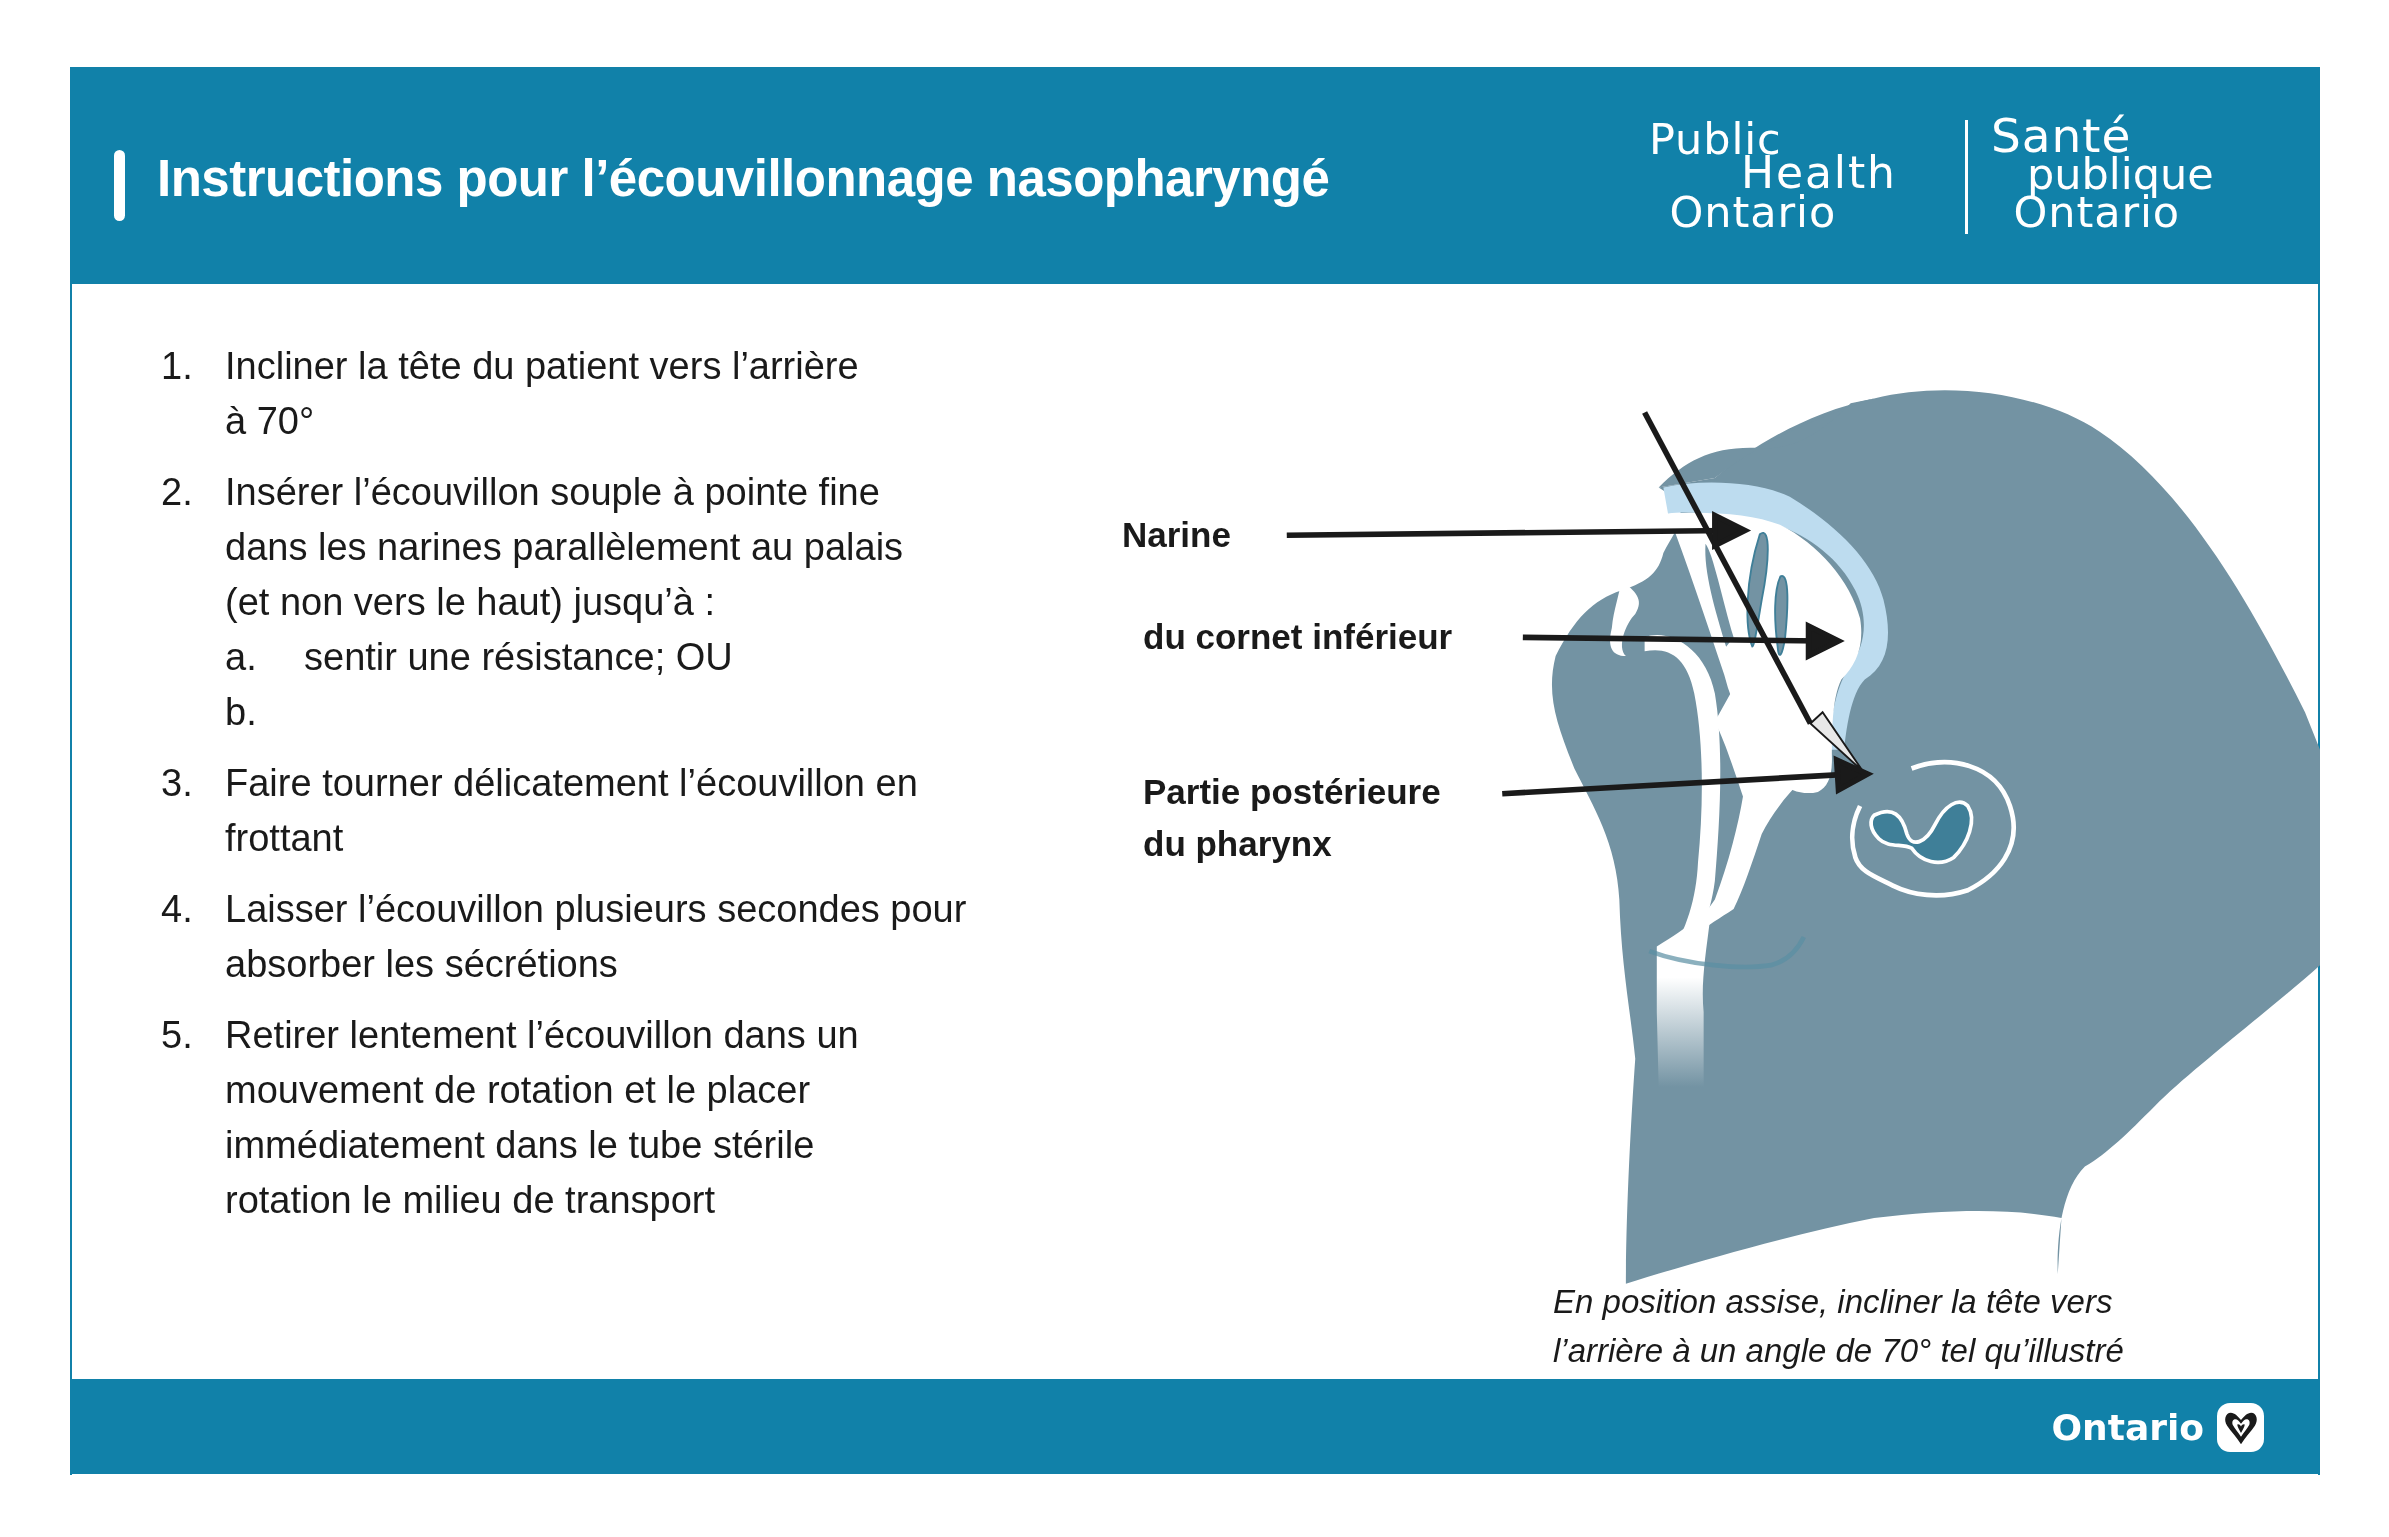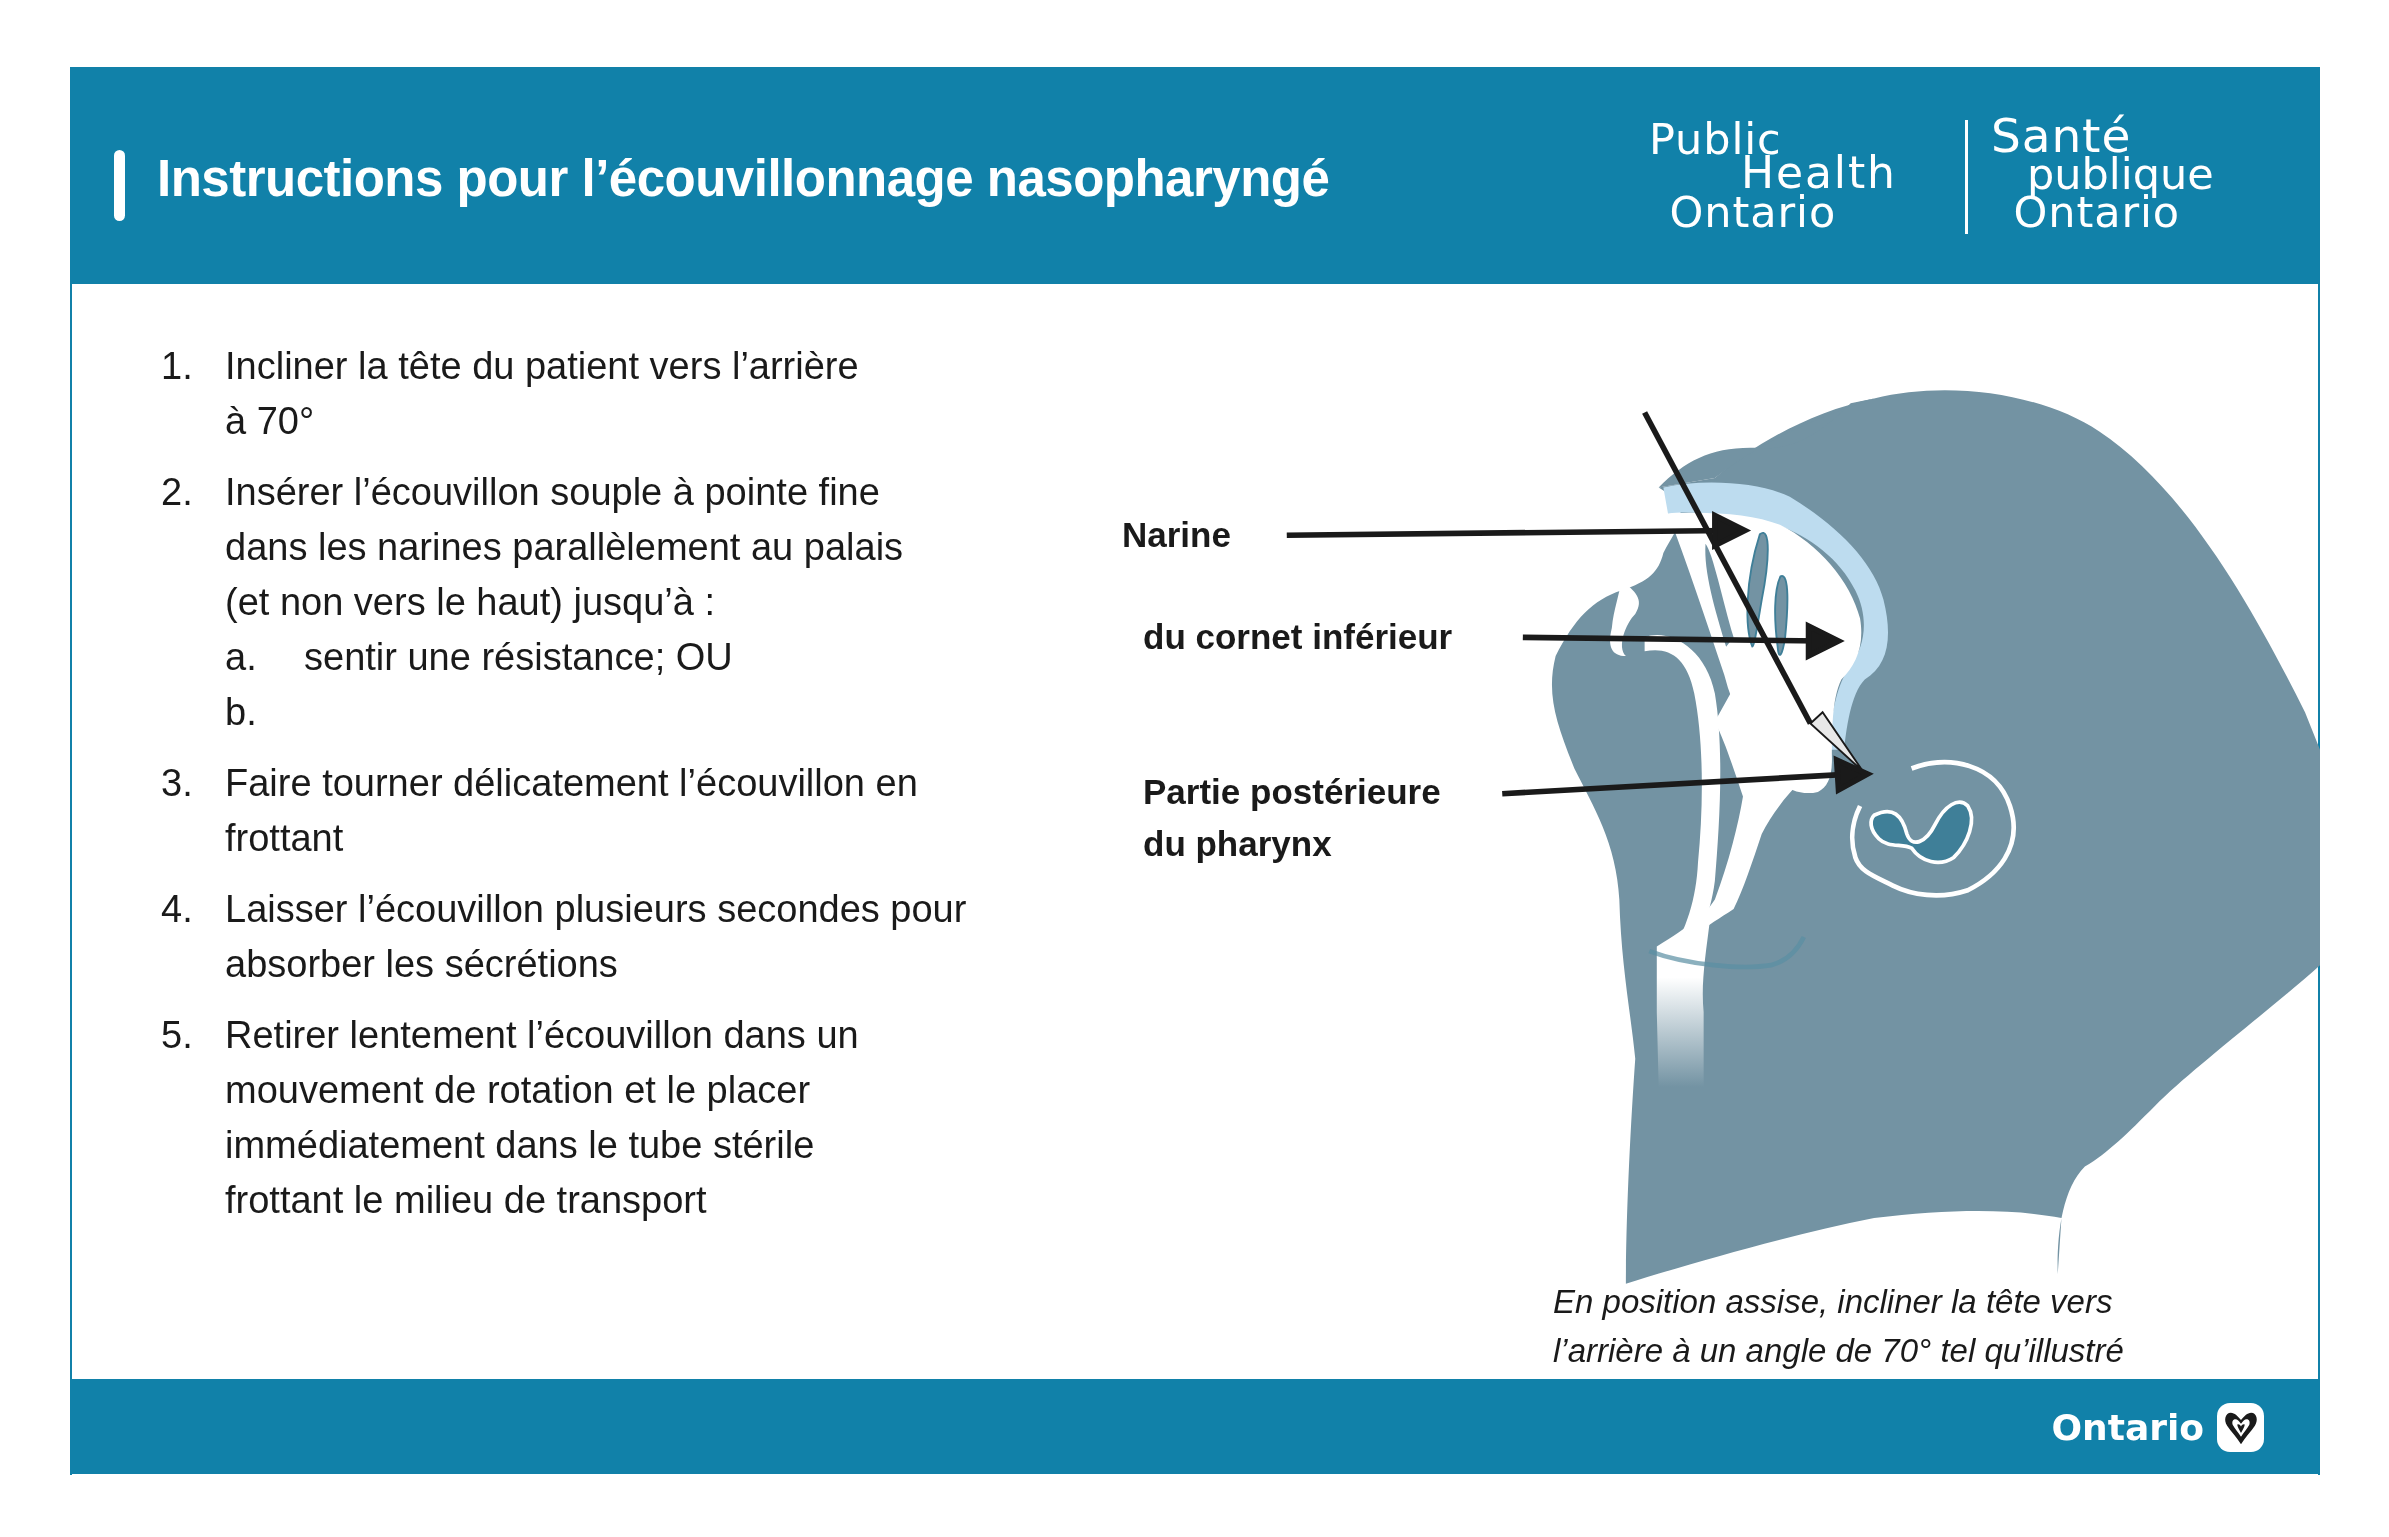--- a/index.html
+++ b/index.html
@@ -86,21 +86,21 @@
       <div>Laisser l’écouvillon plusieurs secondes pour</div>
       <div>absorber les sécrétions</div>
     </div>
   </li>
   <li class="step">
     <span class="num">5.</span>
     <div class="body">
       <div>Retirer lentement l’écouvillon dans un</div>
       <div>mouvement de rotation et le placer</div>
       <div>immédiatement dans le tube stérile</div>
-      <div>frottant le milieu de transport</div>
+      <div>rotation le milieu de transport</div>
     </div>
   </li>
 </ol>
 
 <svg class="illus" viewBox="1180 380 1296 1100" xmlns="http://www.w3.org/2000/svg">
   <defs>
     <linearGradient id="tubeGrad" x1="0" y1="0" x2="0" y2="1">
       <stop offset="0" stop-color="#ffffff"></stop>
       <stop offset="0.35" stop-color="#ffffff"></stop>
       <stop offset="1" stop-color="#7393a3"></stop>

